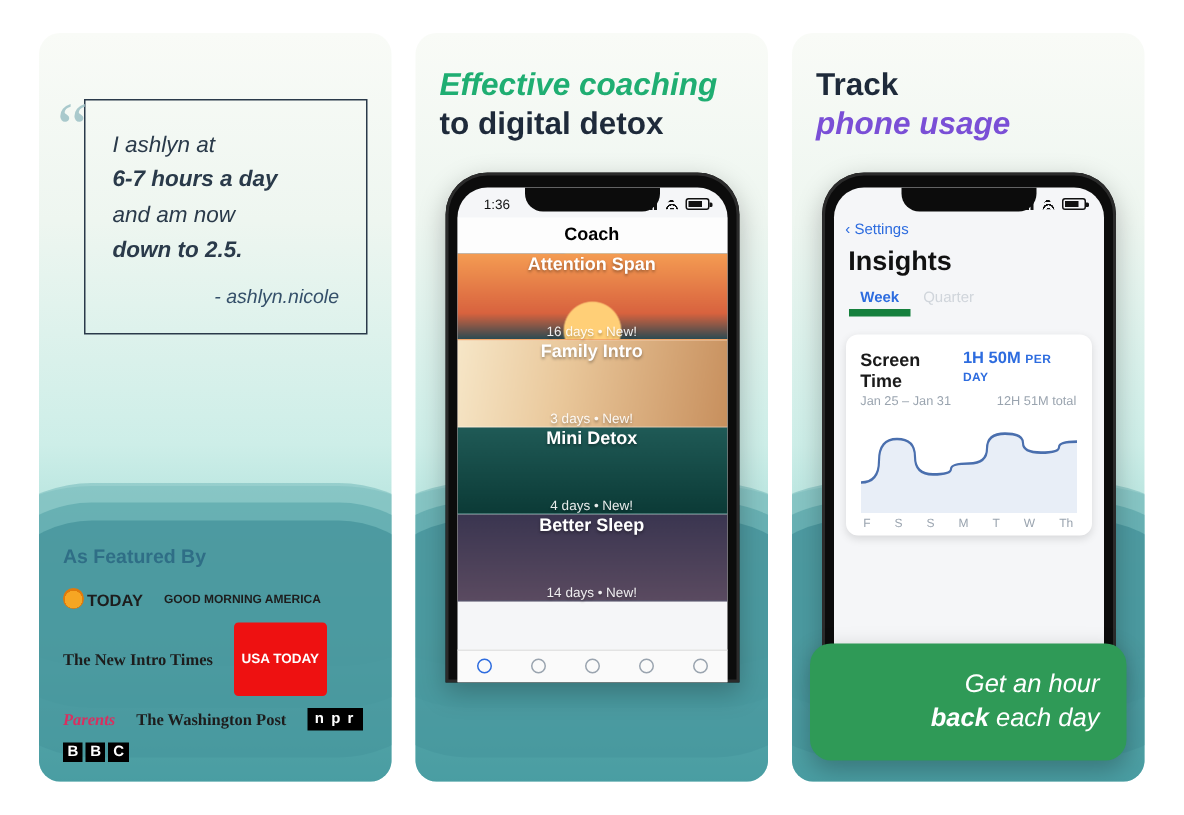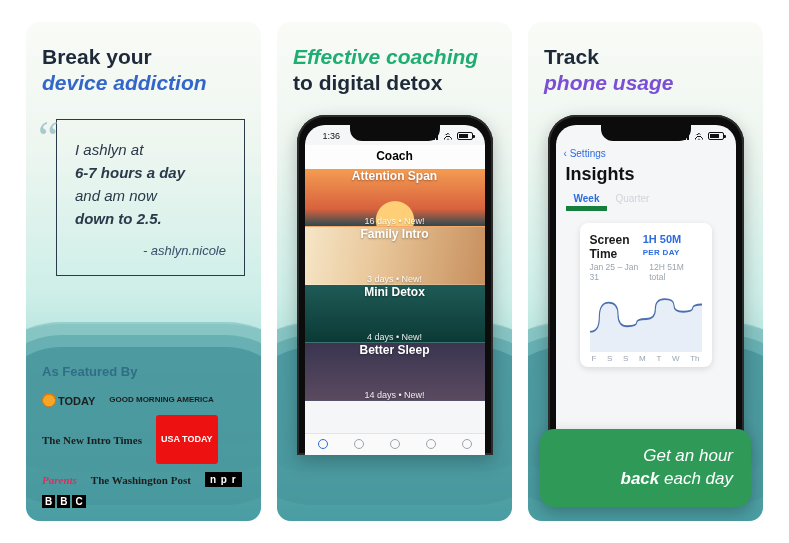--- a/index.html
+++ b/index.html
@@ -143,21 +143,21 @@
   .tabbar .dot{ width:10px;height:10px;border:1.5px solid #9aa4af;border-radius:50%;}
   .tabbar .dot.active{border-color:#2d6cdf;}
 
   
   .ins-nav { font-size:10px; color:#2d6cdf; padding:3px 8px; }
   .ins-title { font-size:18px; font-weight:800; padding:2px 10px 6px; color:#111;}
   .seg { display:flex; font-size:10px; color:#8a94a0; padding:0 10px 6px;}
   .seg span{ padding:2px 8px; }
   .seg .active{ color:#2d6cdf; border-bottom:5px solid #15803d; font-weight:600;}
   .ins-card {
-    margin:6px 24px; background:#fff; border-radius:8px; box-shadow:0 2px 6px rgba(0,0,0,.12);
+    margin:6px 8px; background:#fff; border-radius:8px; box-shadow:0 2px 6px rgba(0,0,0,.12);
     padding:10px 10px 4px;
   }
   .ins-head { display:flex; justify-content:space-between; align-items:flex-start;}
   .ins-head .lbl { font-size:12px; font-weight:700; color:#1a1a1a;}
   .ins-head .val { font-size:11px; color:#2d6cdf; font-weight:700; }
   .ins-head .val small{ font-size:8px; font-weight:600; letter-spacing:.3px;}
   .ins-sub { font-size:8.5px; color:#9aa4af; display:flex; justify-content:space-between; margin-top:1px;}
   .chart-area { height:64px; margin-top:6px; }
   .xaxis { display:flex; justify-content:space-between; font-size:8px; color:#9aa4af; padding:2px 2px 0;}
   
@@ -174,24 +174,20 @@
 <body>
 
 <div class="panels">
 
   <div class="panel">
     <div class="mountains">
       <div class="ridge r1"></div>
         <div class="ridge r2"></div>
         <div class="ridge r3"></div>
         <div class="ridge r4"></div>
-    </div>
-    <div class="headline">
-      <span>Break your</span><br>
-      <span class="accent-blue">device addiction</span>
     </div>
     <div class="quote-wrap">
       <div class="quote-mark">“</div>
       <div class="quote-box">
         <span>I ashlyn at</span><br>
         <b>6-7 hours a day</b><br>
         <span>and am now</span><br>
         <b>down to 2.5.</b>
         <div class="quote-attr">- ashlyn.nicole</div>
       </div>

